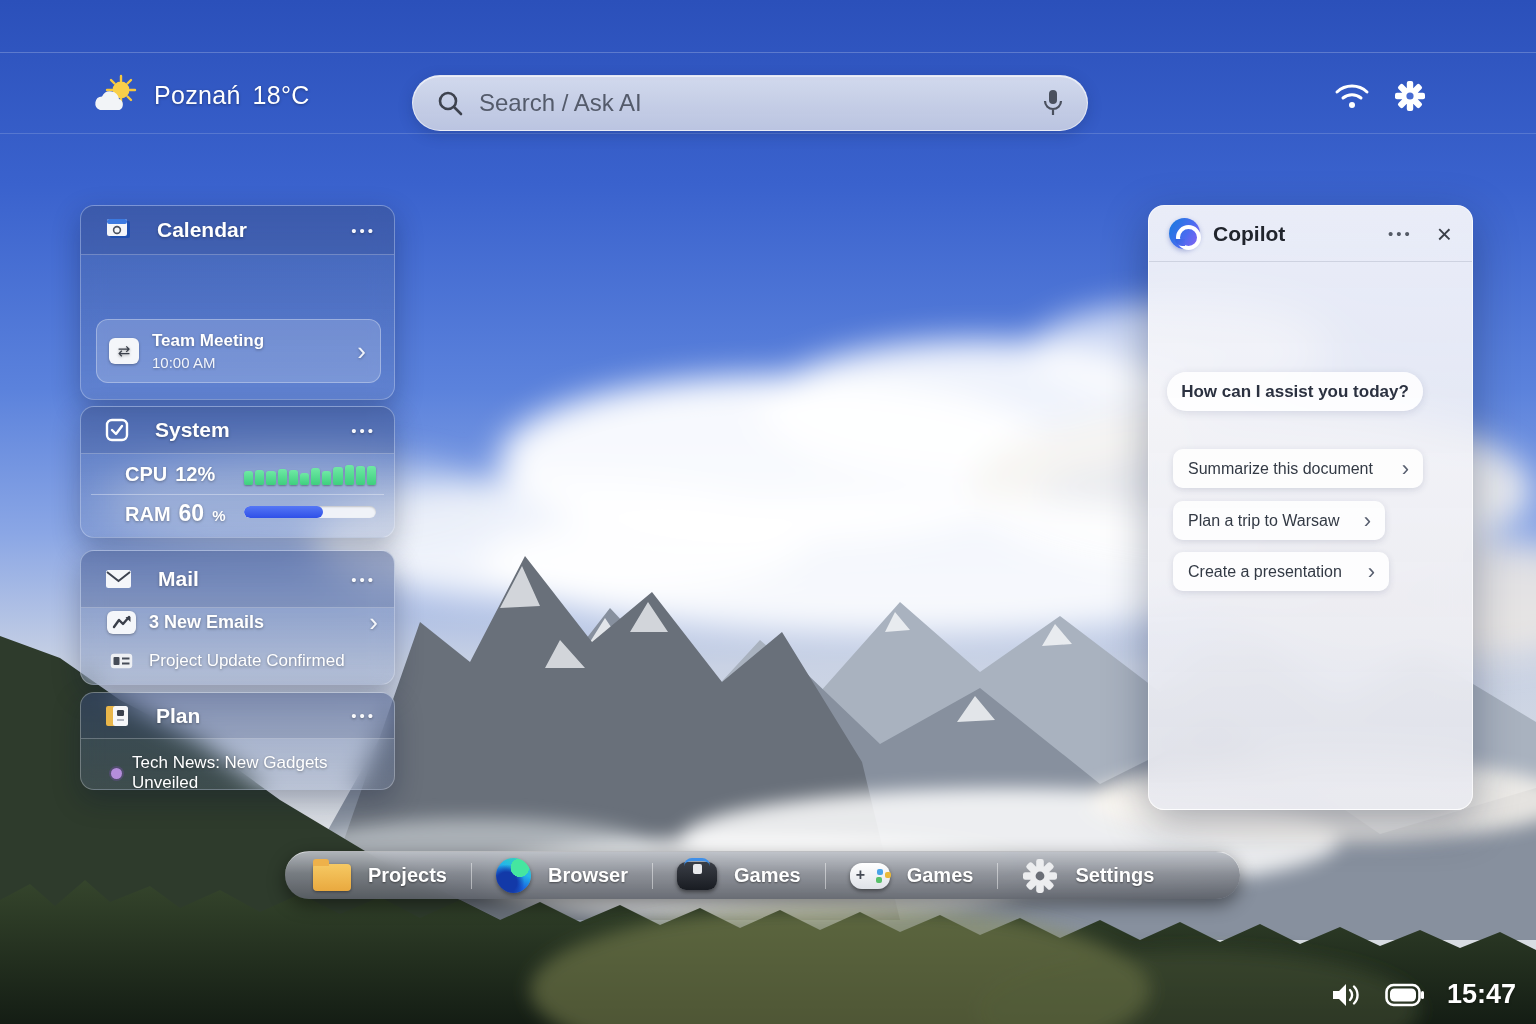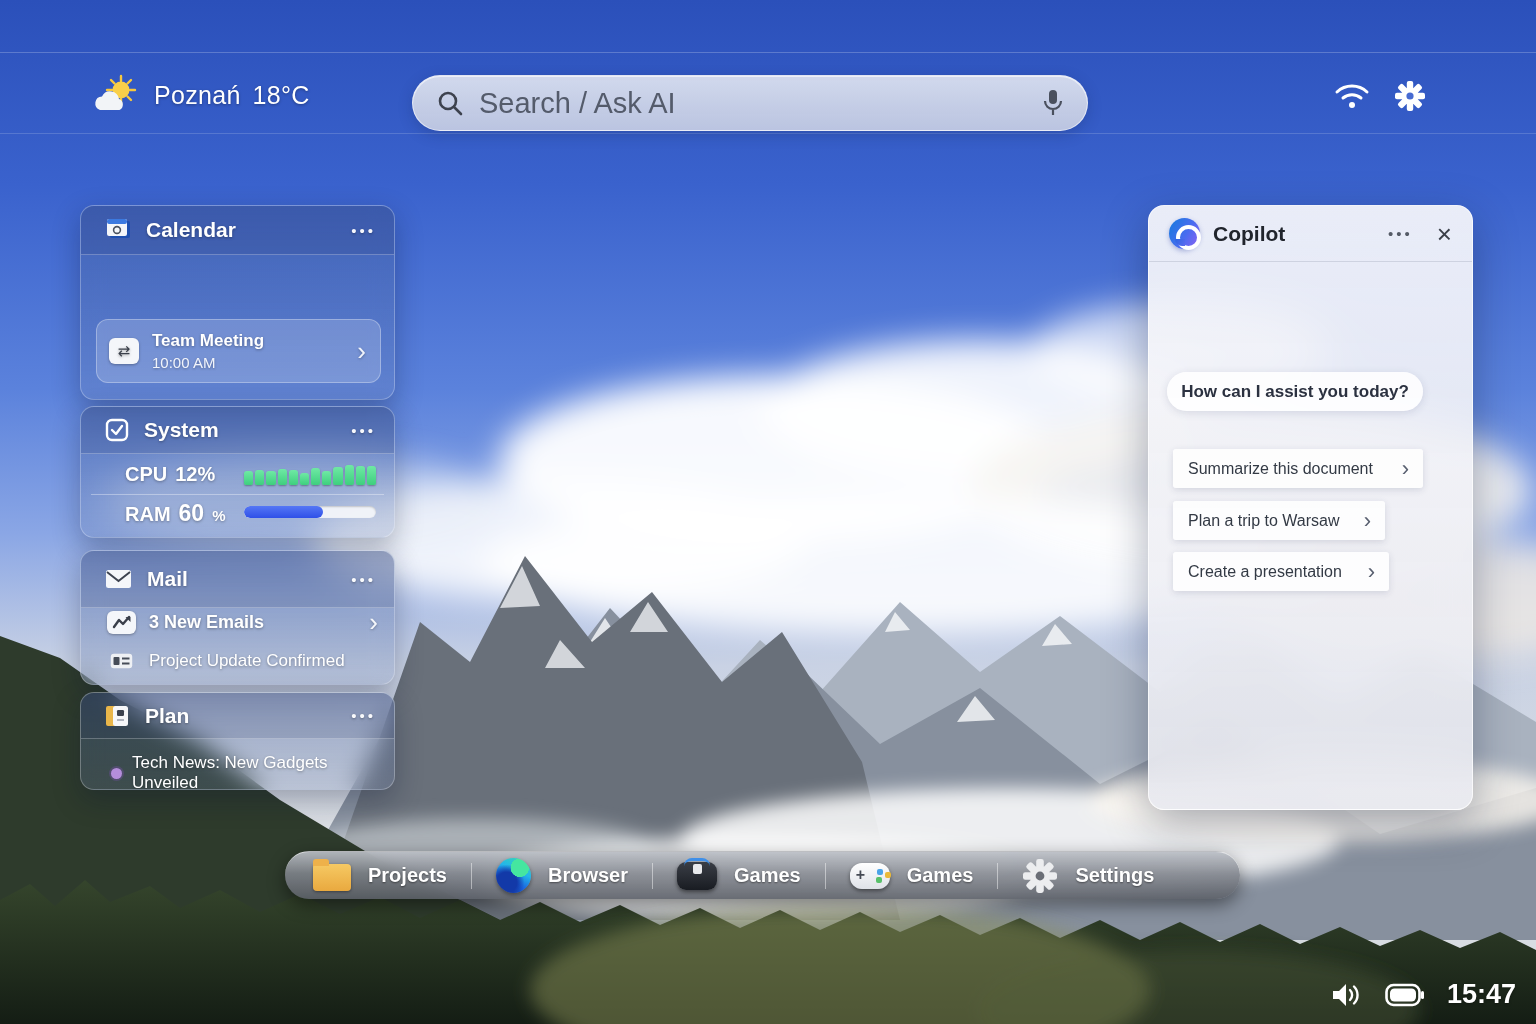--- a/index.html
+++ b/index.html
@@ -14,33 +14,33 @@
   
   .hairline { position:absolute; left:0; width:1536px; height:1px; background:rgba(255,255,255,.22); }
   .weather { position:absolute; left:94px; top:74px; display:flex; align-items:center; gap:14px; }
   .weather-text { font-size:25px; font-weight:500; letter-spacing:.3px; display:flex; gap:12px; }
   .searchbar { position:absolute; left:412px; top:75px; width:676px; height:56px;
     background:linear-gradient(180deg, rgba(216,222,238,.96), rgba(195,203,226,.94));
     border:1px solid rgba(255,255,255,.55); border-radius:29px;
     display:flex; align-items:center; padding:0 24px; gap:16px;
     box-shadow:0 4px 14px rgba(20,40,90,.25), inset 0 1px 0 rgba(255,255,255,.6); }
   .searchbar input { flex:1; border:none; outline:none; background:transparent;
-    font-family:"Liberation Sans",sans-serif; font-size:29px; color:#3c4250; }
+    font-family:"Liberation Sans",sans-serif; font-size:24px; color:#3c4250; }
   .searchbar input::placeholder { color:#545b6b; opacity:1; }
   .topicons { position:absolute; top:80px; left:1334px; display:flex; align-items:center; gap:24px; }
 
   
   .card { position:absolute; left:80px; width:315px; border-radius:14px;
     background:linear-gradient(180deg, rgba(70,95,150,.38), rgba(110,130,175,.26));
     border:1px solid rgba(255,255,255,.28);
     box-shadow:0 10px 28px rgba(10,20,50,.30);
     backdrop-filter:blur(12px); -webkit-backdrop-filter:blur(12px); overflow:hidden; }
   .card-header { position:relative; height:49px; display:flex; align-items:center; padding:0 18px 0 24px;
     background:rgba(30,45,90,.14); border-bottom:1px solid rgba(255,255,255,.25); }
-  .card-title { font-size:21px; font-weight:600; margin-left:15px; flex:1; }
+  .card-title { font-size:21px; font-weight:600; margin-left:26px; flex:1; }
   .dots { font-size:15px; letter-spacing:3px; opacity:.95; cursor:pointer; line-height:1; }
   .chev { font-size:26px; line-height:1; opacity:.9; font-weight:400; }
 
   
   .date-row { position:absolute; left:24px; top:62px; display:flex; align-items:baseline; gap:11px; }
   .day-name, .month-name { font-size:24px; font-weight:400; }
   .day-num { font-size:40px; font-weight:600; letter-spacing:1px; }
   .event-card { position:absolute; left:15px; top:113px; width:285px; height:64px; border-radius:12px;
     background:rgba(255,255,255,.18); border:1px solid rgba(255,255,255,.30);
     display:flex; align-items:center; padding:0 14px 0 12px; gap:13px; cursor:pointer; }
@@ -86,21 +86,21 @@
     background:linear-gradient(120deg,#1e78e0 10%, #4a6cf0 55%, #8a63f2 95%); flex:0 0 auto;
     box-shadow:0 2px 5px rgba(40,60,160,.35); }
   .cp-logo::after { content:""; position:absolute; left:7px; top:7px; width:17px; height:17px;
     border-radius:50%; border:4.5px solid #fff; }
   .cp-logo::before { content:""; position:absolute; left:6px; bottom:3px; width:10px; height:7px;
     background:linear-gradient(120deg,#2b66e2,#5a6af0); border-radius:0 0 0 8px; z-index:2; }
   .cp-greeting { position:absolute; left:18px; top:166px; width:256px; height:39px; border-radius:20px;
     background:rgba(255,255,255,.88); box-shadow:0 2px 8px rgba(40,50,90,.14);
     display:flex; align-items:center; justify-content:center;
     font-size:17px; font-weight:600; color:#2b3140; }
-  .cp-btn { position:absolute; left:24px; height:39px; border-radius:3px;
+  .cp-btn { position:absolute; left:24px; height:39px; border-radius:10px;
     background:rgba(255,255,255,.85); box-shadow:0 2px 7px rgba(40,50,90,.15);
     display:flex; align-items:center; padding:0 14px 0 15px; gap:12px; cursor:pointer; }
   .cp-btn-label { font-size:16px; font-weight:500; color:#333a45; white-space:nowrap; }
   .cp-btn .chev { color:#596070; font-size:22px; opacity:1; }
 
   
   .taskbar { position:absolute; left:285px; top:851px; width:955px; height:48px; border-radius:24px;
     background:linear-gradient(180deg, rgba(186,190,197,.92) 0%, rgba(130,134,142,.88) 45%, rgba(92,96,104,.90) 100%);
     border-top:1px solid rgba(255,255,255,.55); box-shadow:0 6px 18px rgba(0,0,0,.45);
     backdrop-filter:blur(8px); -webkit-backdrop-filter:blur(8px);

